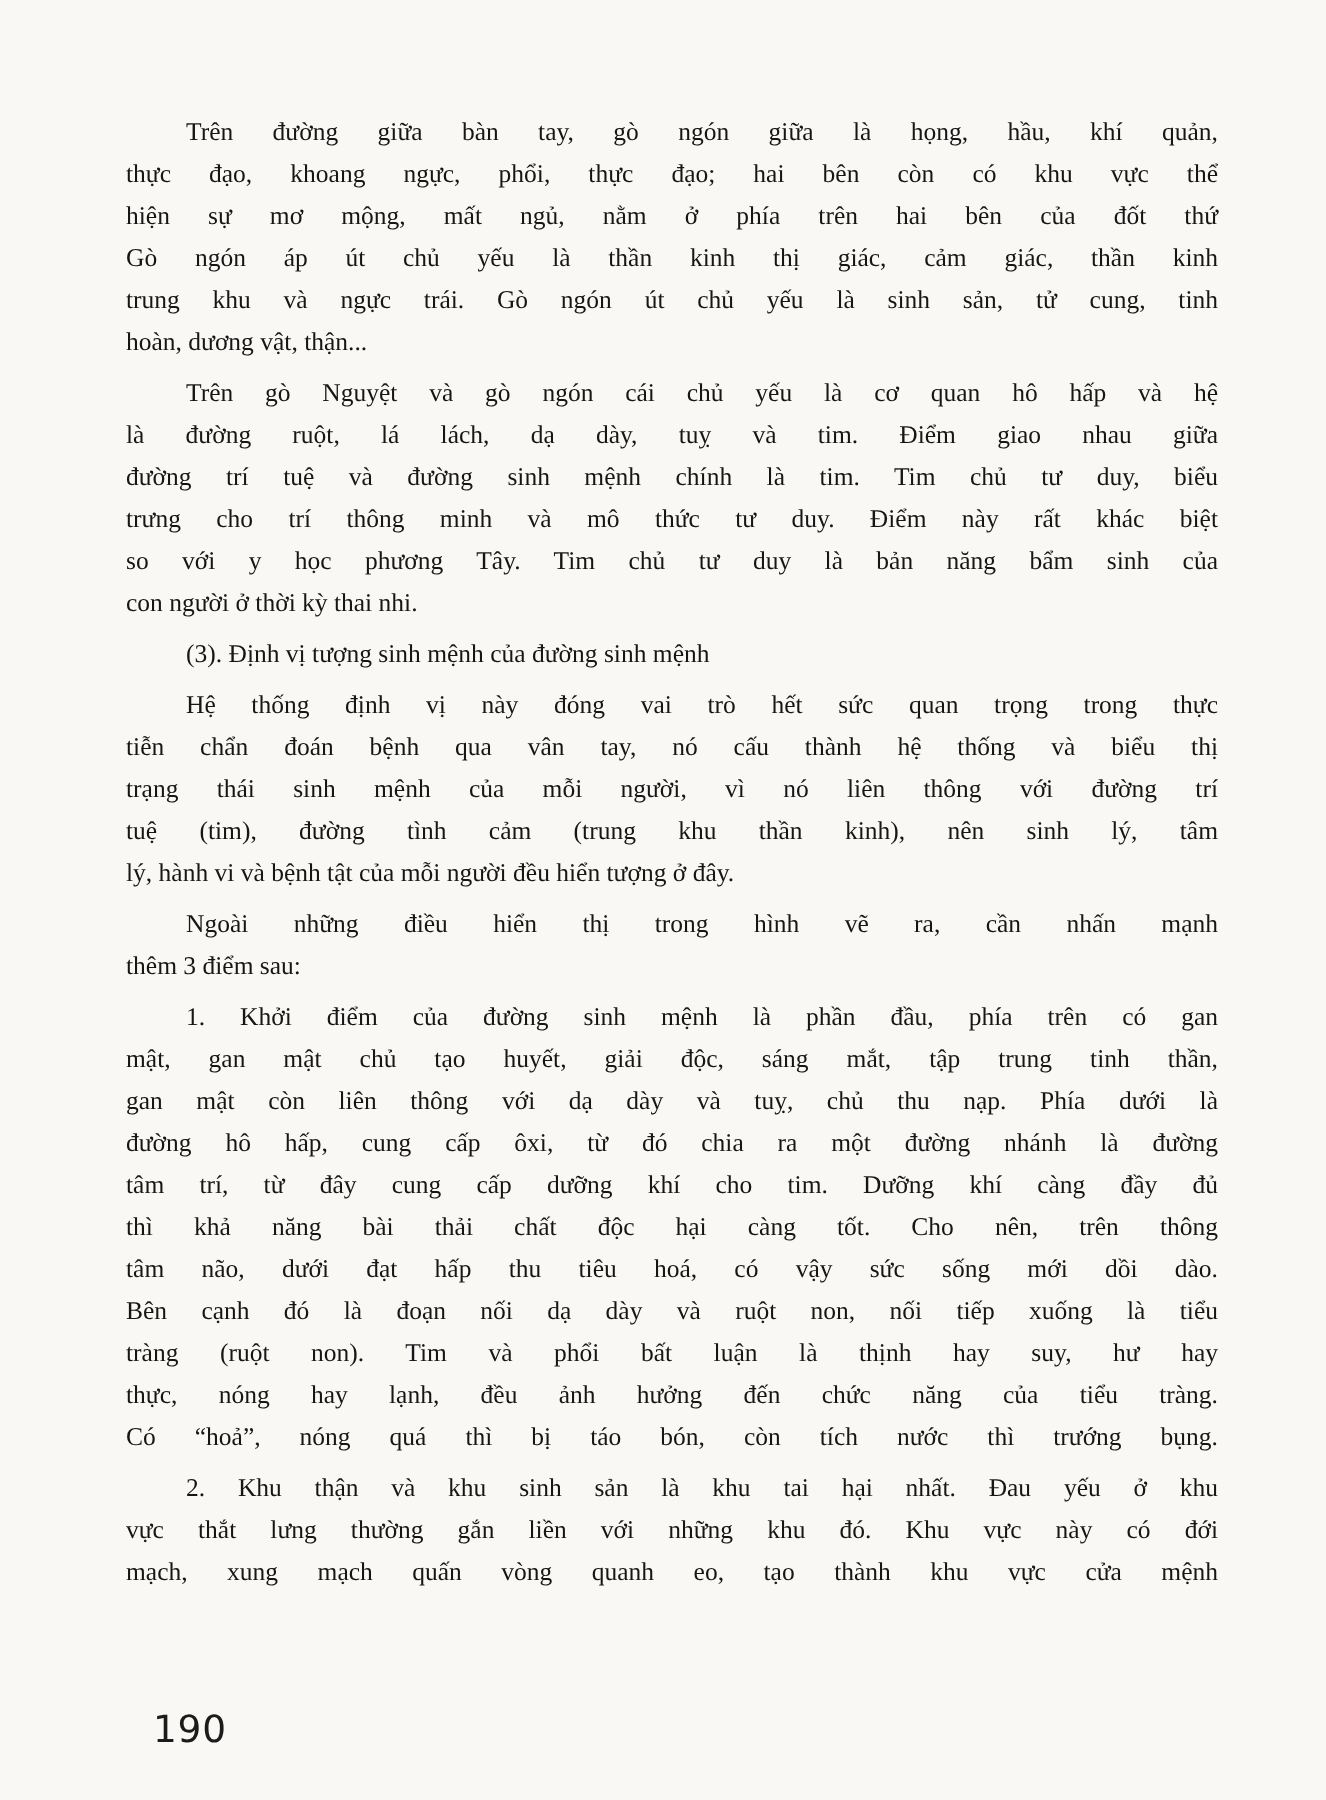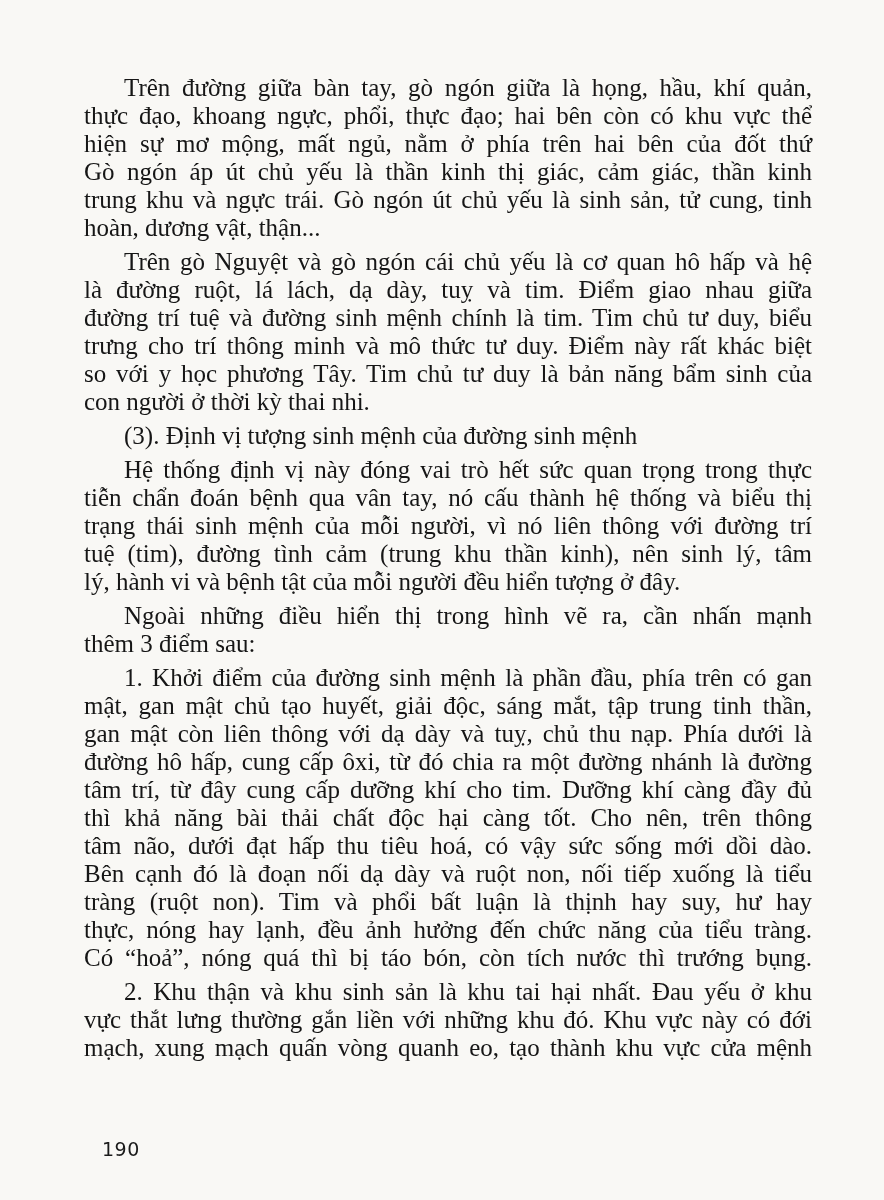--- a/index.html
+++ b/index.html
@@ -15,21 +15,21 @@
     background: #f9f8f5;
     overflow: hidden;
     box-sizing: border-box;
   }
   .text-column {
     position: absolute;
     left: 84px;
     top: 74px;
     width: 728px;
     font-family: "Liberation Serif", "DejaVu Serif", serif;
-    font-size: 25px;
+    font-size: 17px;
     line-height: 28px;
     color: #161616;
   }
   .para {
     margin: 0 0 6px 0;
   }
   .ln {
     display: block;
     text-align: justify;
     text-align-last: justify;
@@ -39,21 +39,21 @@
   }
   .ln.end {
     text-align: right;
     text-align-last: left;
   }
   .page-number {
     position: absolute;
     left: 102px;
     top: 1138px;
     font-family: "DejaVu Sans", "Liberation Sans", sans-serif;
-    font-size: 19px;
+    font-size: 25px;
     letter-spacing: 0.5px;
     color: #1b1b1b;
   }
 </style>
 </head>
 <body>
 
 <div class="page">
   <div class="text-column">
 

